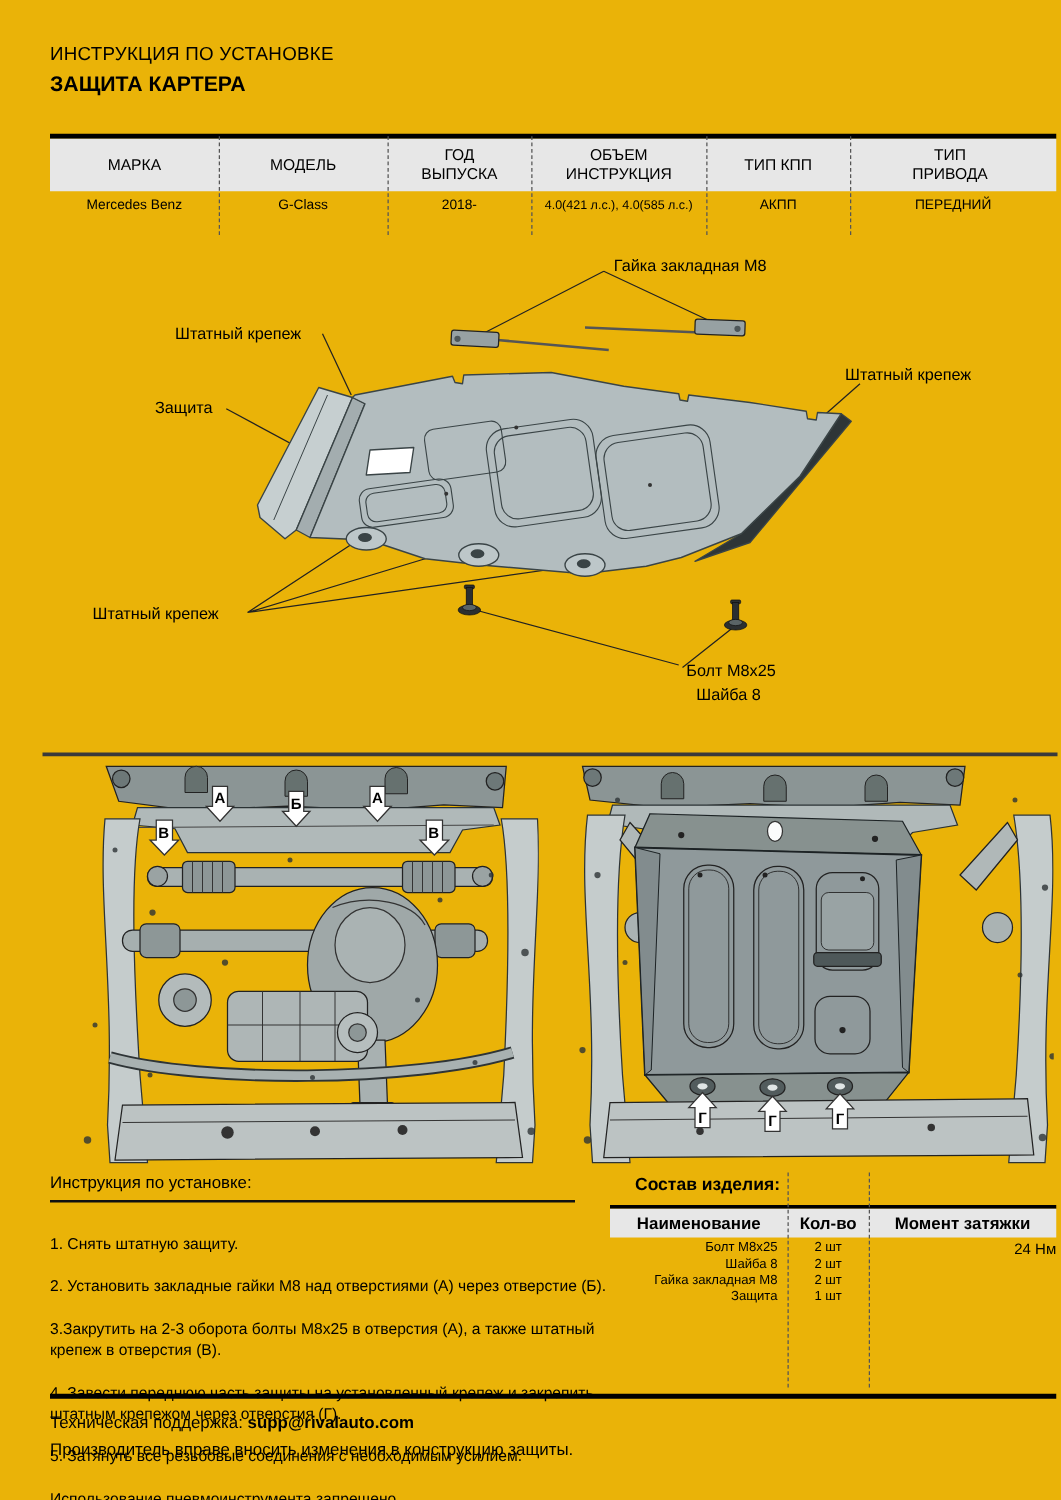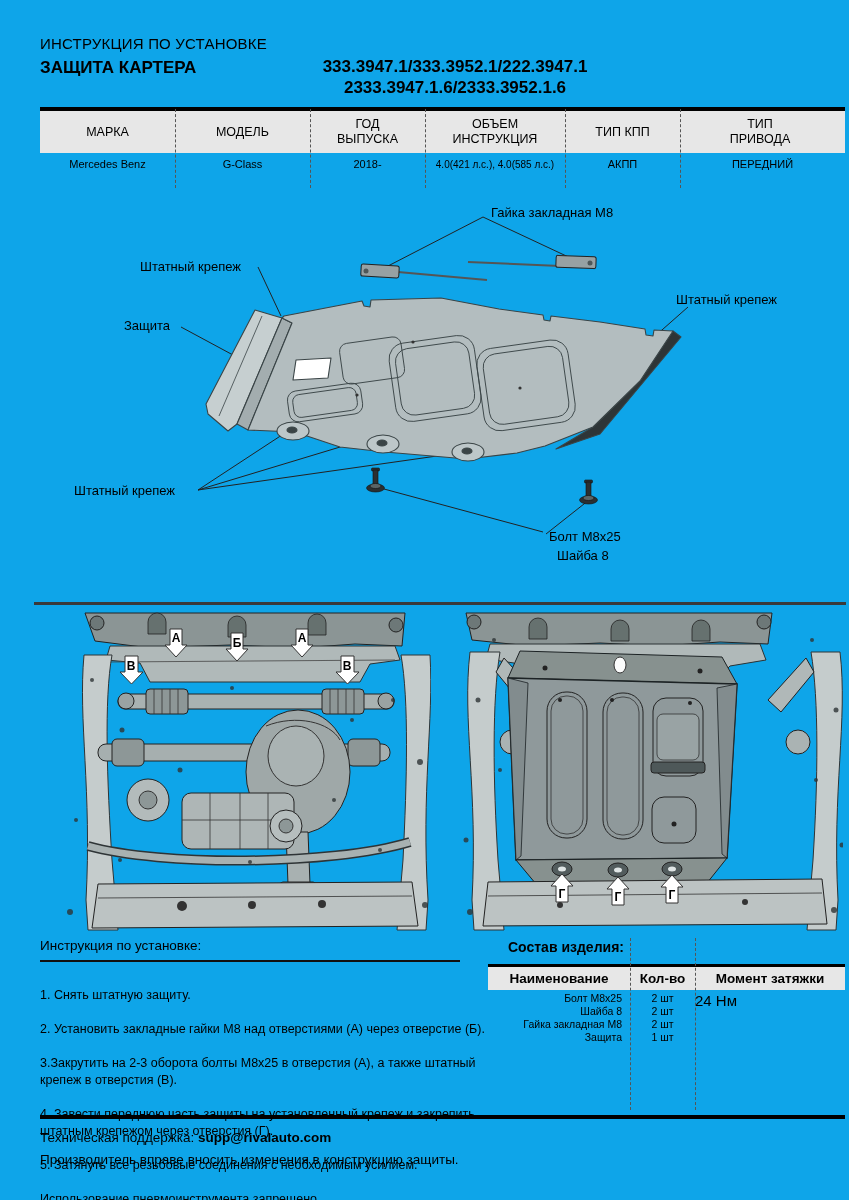--- a/index.html
+++ b/index.html
@@ -1,17 +1,17 @@
 <!DOCTYPE html>
 <html><head>
 <meta charset="utf-8">
 <style>
   html,body { margin:0; padding:0; background:#fff; }
   .page {
-    position:relative; width:849px; height:1200px; background:#0ea5e9;
+    position:relative; width:849px; height:1200px; background:#eab308;
     font-family:"Liberation Sans", sans-serif; color:#000; overflow:hidden;
   }
   .abs { position:absolute; }
 
   
   .doc-type   { left:40px; top:35px;  font-size:15px; letter-spacing:.2px; }
   .product    { left:40px; top:58px;  font-size:17px; font-weight:bold; }
   .partnums   { left:275px; top:56px; width:360px; text-align:center;
                 font-size:17px; font-weight:bold; line-height:21px; }
 
@@ -43,39 +43,35 @@
   .steps p { margin:0; }
 
   .parts { left:488px; top:936px; width:357px; height:176px; }
   .parts-title { position:absolute; left:20px; top:3px; font-size:14px; font-weight:bold; }
   .parts-rule  { position:absolute; left:0; top:28px; width:357px; height:3px; background:#000; }
   .parts-band  { position:absolute; left:0; top:31px; width:357px; height:23px; background:#e7e7e7; }
   .parts-hc { position:absolute; top:31px; height:23px; display:flex; align-items:center;
               justify-content:center; font-size:13.5px;font-weight:bold; }
   .parts-name { position:absolute; width:134px; left:0; text-align:right; font-size:10.5px; line-height:13px; }
   .parts-qty  { position:absolute; width:65px; left:142px; text-align:center; font-size:10.5px; line-height:13px; }
-  .parts-torque { position:absolute; left:207px; top:56px; width:150px; text-align:left; font-size:15px; }
+  .parts-torque { position:absolute; left:207px; top:56px; width:150px; text-align:right; font-size:12px; }
   .parts-dash { position:absolute; top:2px; height:172px; }
 
   
   .foot-line { left:40px; top:1115px; width:805px; height:4px; background:#000; }
   .foot-text { left:40px; top:1127px; font-size:13.5px; line-height:22px; }
   .foot-text b { font-weight:bold; }
 </style>
 </head>
 <body>
 
 <div class="page">
 
   <div class="abs doc-type">ИНСТРУКЦИЯ ПО УСТАНОВКЕ</div>
   <div class="abs product">ЗАЩИТА КАРТЕРА</div>
-  <div class="abs partnums">
-    <div>333.3947.1/333.3952.1/222.3947.1</div>
-    <div>2333.3947.1.6/2333.3952.1.6</div>
-  </div>
 
   <div class="abs spec-topline"></div>
   <div class="abs spec-band"></div>
 
   <div class="abs spec-h" style="left:40px;width:135px">МАРКА</div>
   <div class="abs spec-h" style="left:175px;width:135px">МОДЕЛЬ</div>
   <div class="abs spec-h" style="left:310px;width:115px">ГОД
 ВЫПУСКА</div>
   <div class="abs spec-h" style="left:425px;width:140px">ОБЪЕМ
 ИНСТРУКЦИЯ</div>

